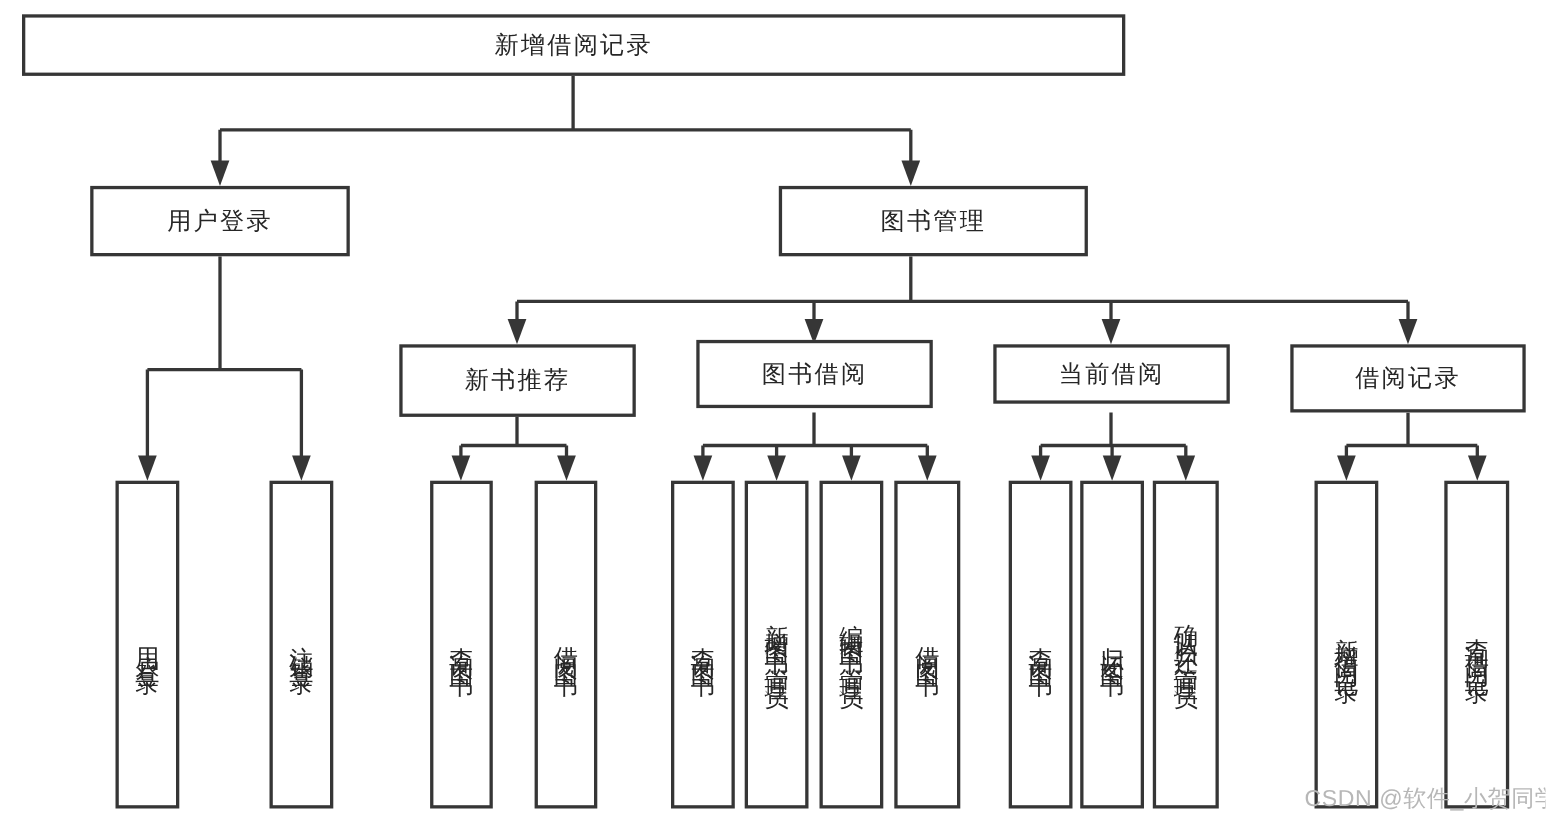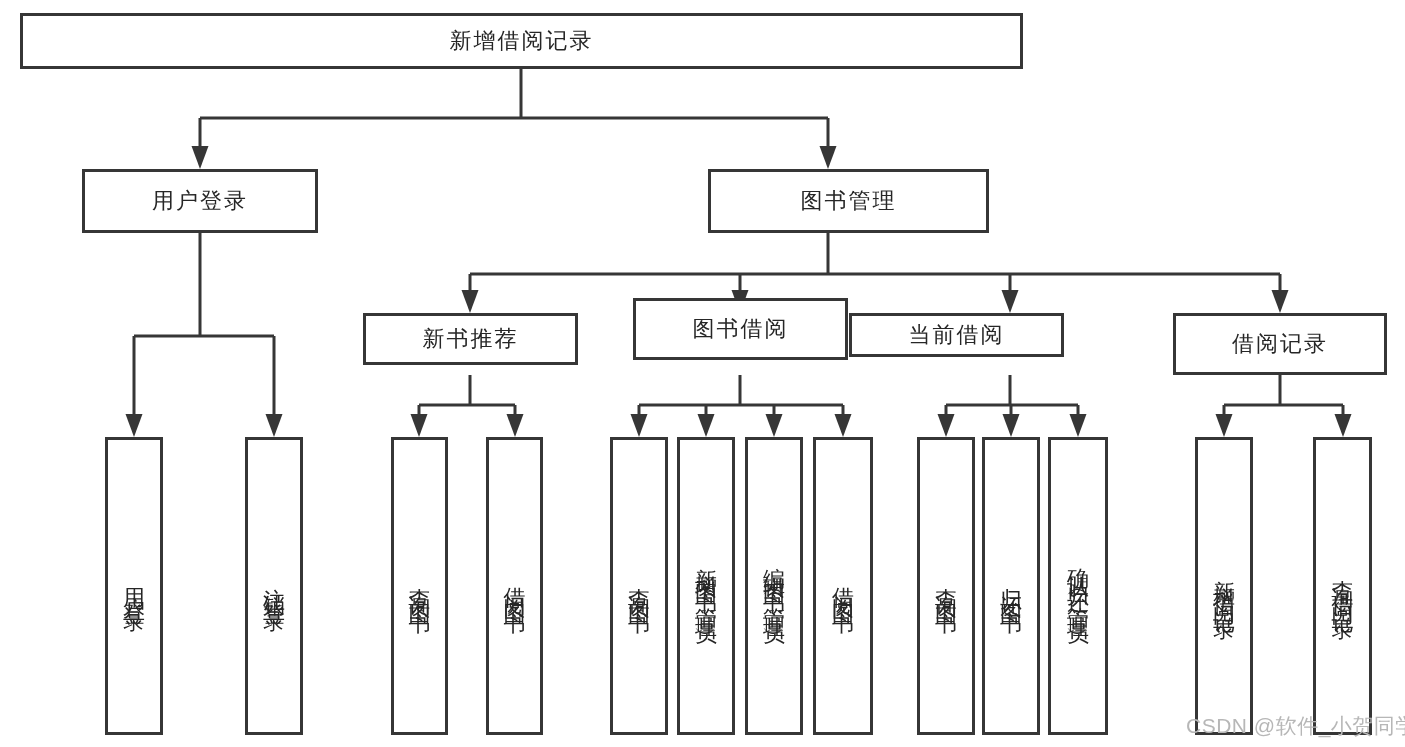--- a/index.html
+++ b/index.html
@@ -101,27 +101,27 @@
     <span class="h-label">新增借阅记录</span>
   </div>
 
   <div class="box" style="left:82px;top:169px;width:236px;height:64px">
     <span class="h-label">用户登录</span>
   </div>
   <div class="box" style="left:708px;top:169px;width:281px;height:64px">
     <span class="h-label">图书管理</span>
   </div>
 
-  <div class="box" style="left:363px;top:313px;width:215px;height:52px">
+  <div class="box" style="left:363px;top:313px;width:215px;height:66px">
     <span class="h-label">新书推荐</span>
   </div>
-  <div class="box" style="left:633px;top:298px;width:215px;height:62px">
+  <div class="box" style="left:633px;top:309px;width:215px;height:62px">
     <span class="h-label">图书借阅</span>
   </div>
-  <div class="box" style="left:849px;top:313px;width:215px;height:44px">
+  <div class="box" style="left:903px;top:313px;width:215px;height:54px">
     <span class="h-label">当前借阅</span>
   </div>
   <div class="box" style="left:1173px;top:313px;width:214px;height:62px">
     <span class="h-label">借阅记录</span>
   </div>
 
   <div class="box v-box" style="left:105px;width:58px">
     <span class="v-label">用户登录</span>
   </div>
   <div class="box v-box" style="left:245px;width:58px">

